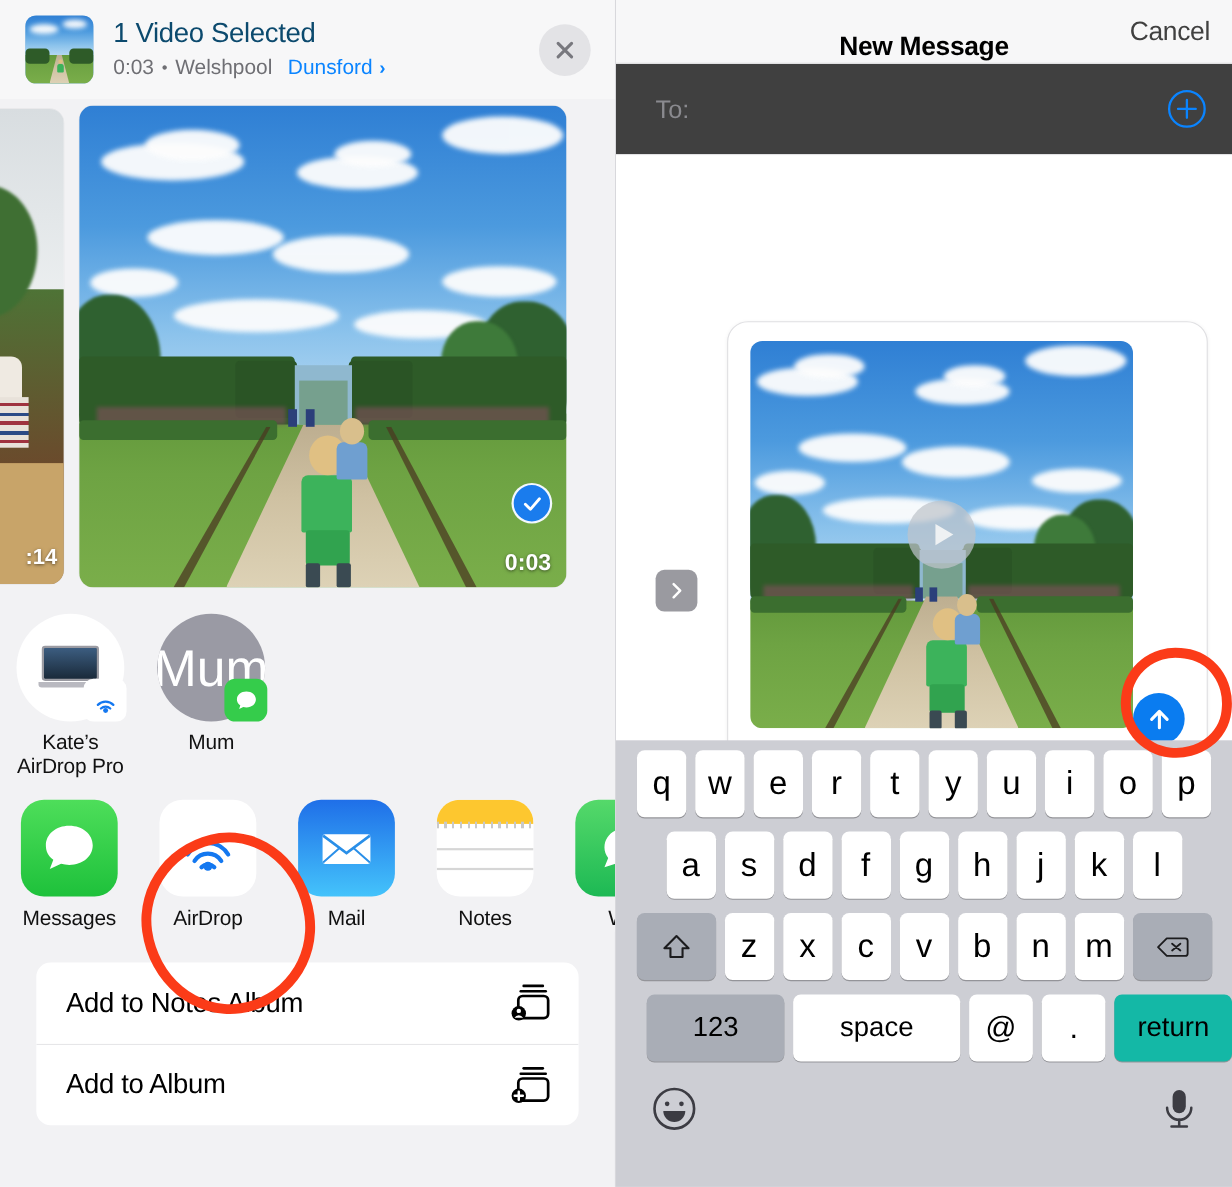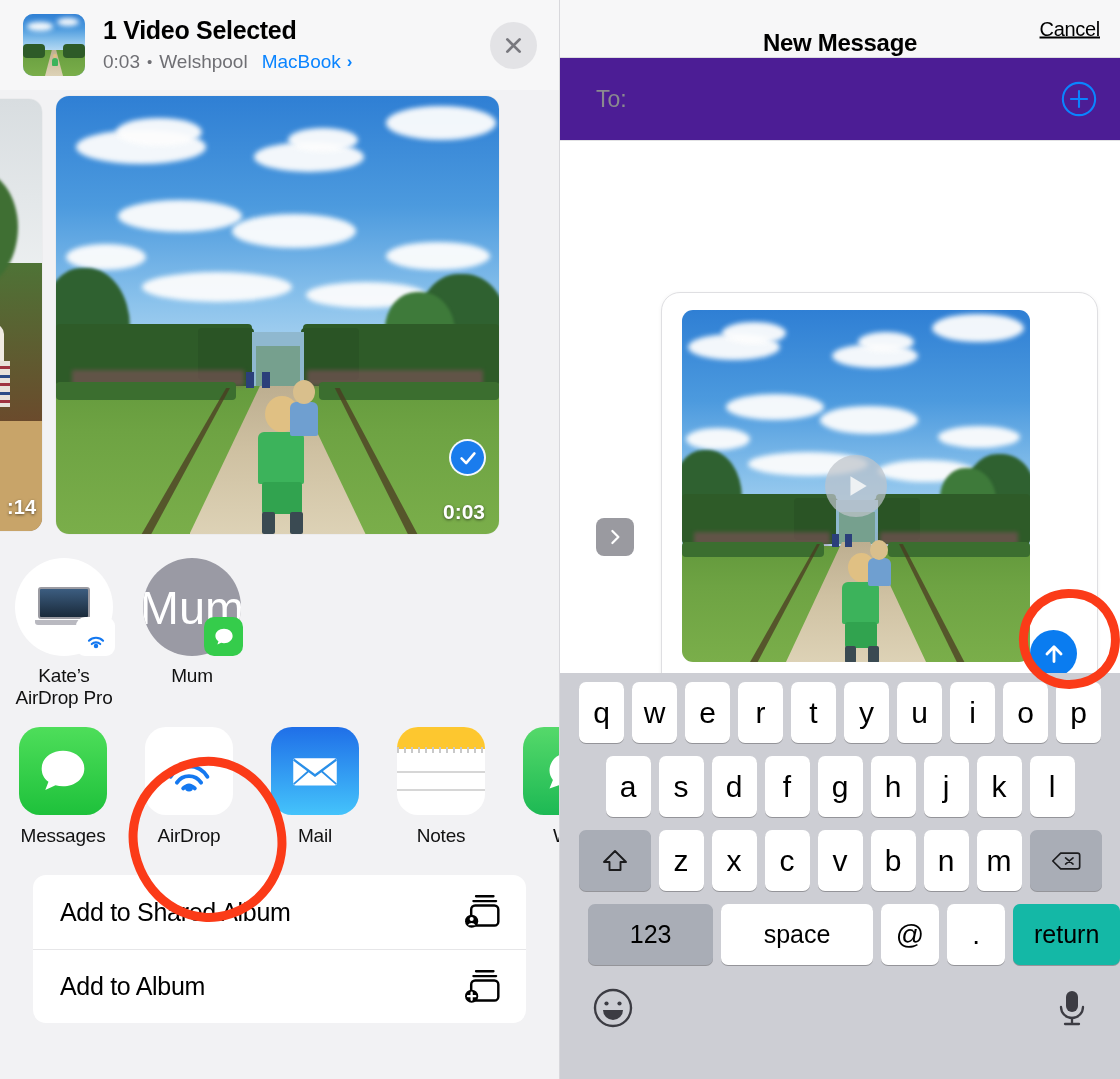--- a/index.html
+++ b/index.html
@@ -34,21 +34,21 @@
     width: 62px; height: 62px;
     border-radius: 10px;
     overflow: hidden;
     flex: 0 0 auto;
     margin-left: 9px;
     background: #87b7e0;
     position: relative;
   }
   .sheet-head-text { margin-left: 18px; flex: 1 1 auto; }
   .sheet-title {
-    font-size: 25px; font-weight: bold; color: #000000;
+    font-size: 25px; font-weight: normal; color: #0c4a6e;
     letter-spacing: -0.3px; line-height: 1.1;
   }
   .sheet-sub {
     font-size: 19px; color: #6f6f74; margin-top: 6px;
     display: flex; align-items: center; gap: 0px;
   }
   .sheet-sub .dot { margin: 0 7px; font-size: 15px; }
   .sheet-sub .opt {
     color: #0a84ff; margin-left: 14px; display: inline-flex; align-items: center;
   }
@@ -60,21 +60,21 @@
     flex: 0 0 auto; margin-right: 8px;
   }
   .close-btn svg { width: 21px; height: 21px; }
 
   
   .photo-strip {
     height: 450px;
     display: flex;
     align-items: center;
     gap: 14px;
-    padding-left: 0px;
+    padding-left: 16px;
     background: #f2f2f4;
     overflow: hidden;
     position: relative;
   }
   .photo-card {
     border-radius: 13px; overflow: hidden; position: relative;
     flex: 0 0 auto; box-shadow: 0 0 0 0.5px rgba(0,0,0,0.05);
   }
   .photo-prev { width: 104px; height: 432px; margin-left: -62px; }
   .photo-main { width: 443px; height: 438px; }
@@ -228,26 +228,26 @@
     position: relative; overflow: hidden;
   }
   .msg-navbar {
     height: 58px; background: #f7f7f8;
     display: flex; align-items: flex-end; justify-content: center;
     position: relative; border-bottom: 1px solid #dcdcdf;
   }
   .msg-nav-title { font-size: 24px; font-weight: bold; color: #000; letter-spacing: -0.3px;}
   .msg-cancel {
     position: absolute; right: 20px; top: 50%; transform: translateY(-50%);
-    font-size: 20px; color: #000000; letter-spacing: -0.3px; text-decoration: underline;
+    font-size: 24px; color: #404040; letter-spacing: -0.3px;
   }
   .to-row {
     height: 83px; display: flex; align-items: center;
     padding: 0 22px 0 36px; border-bottom: 1px solid #e2e2e4;
-    background: #4c1d95;
+    background: #404040;
   }
   .to-label { font-size: 23px; color: #8a8a8f; flex: 1 1 auto; }
   .add-contact { width: 38px; height: 38px; flex: 0 0 auto; }
 
   .msg-body { position: relative; height: 527px; background: #fff; }
   .msg-bubble {
     position: absolute; left: 101px; top: 151px;
     width: 437px; height: 402px;
     background: #fff; border: 1px solid #dfdfe2;
     border-radius: 19px;
@@ -332,21 +332,21 @@
           <div class="kidhead" style="left:30px;top:40px;width:4px;height:4px;"></div>
         </div>
       </div>
       <div class="sheet-head-text">
         <div class="sheet-title">1 Video Selected</div>
         <div class="sheet-sub">
           <span>0:03</span>
           <span class="dot">•</span>
           <span>Welshpool</span>
           <span class="opt">
-            <span>MacBook</span>
+            <span>Dunsford</span>
             <span class="chev">›</span>
           </span>
         </div>
       </div>
       <div class="close-btn">
         <svg viewBox="0 0 24 24">
           <path d="M5 5 L19 19 M19 5 L5 19" stroke="#78787e" stroke-width="3.2" stroke-linecap="round" fill="none"></path>
         </svg>
       </div>
     </div>
@@ -512,21 +512,21 @@
             <path d="M32 12c11 0 20 8.6 20 19.3 0 10.7-9 19.3-20 19.3-3.4 0-6.6-.8-9.4-2.2L12 52l3.9-9.8C13.4 39 12 35.3 12 31.3 12 20.6 21 12 32 12z" fill="#fff"></path>
             <path d="M25 25c1-1 2.2-1 3 .4l1.6 3c.4.8.2 1.4-.4 2l-1 1c-.4.5-.4 1 0 1.8 1.4 2.6 3.4 4.4 6 5.6.9.4 1.4.3 1.9-.2l1-1.1c.6-.6 1.3-.7 2-.3l3 1.7c1.3.8 1.3 2 .3 3-1.9 1.8-4.6 2-7.6.6-4.6-2-8.4-5.8-10.4-10.4-1.3-3-1-5.6.6-7.1z" fill="#2cbb4b"></path>
           </svg>
         </div>
         <div class="app-label">Wh</div>
       </div>
     </div>
 
     <div class="action-list">
       <div class="action-row">
-        <div class="action-label">Add to Shared Album</div>
+        <div class="action-label">Add to Notes Album</div>
         <svg class="action-icon" viewBox="0 0 48 48">
           <path d="M16 6 H36" stroke="#000" stroke-width="2.6" stroke-linecap="round"></path>
           <path d="M13 11.5 H39" stroke="#000" stroke-width="2.6" stroke-linecap="round"></path>
           <rect x="10.5" y="16.5" width="31" height="23" rx="4.5" fill="none" stroke="#000" stroke-width="2.8"></rect>
           <circle cx="11" cy="34.5" r="7.5" fill="#000"></circle>
           <circle cx="11" cy="32" r="2.3" fill="#fff"></circle>
           <path d="M6.6 39.2 A5 5 0 0 1 15.4 39.2 Z" fill="#fff"></path>
         </svg>
       </div>
       <div class="action-row">

